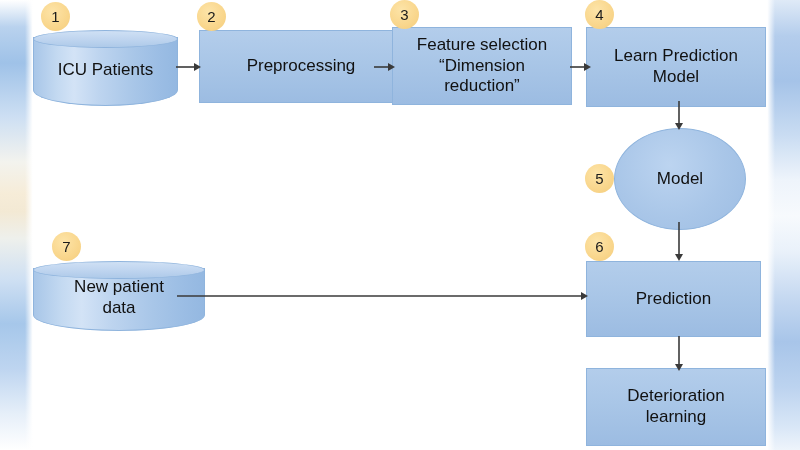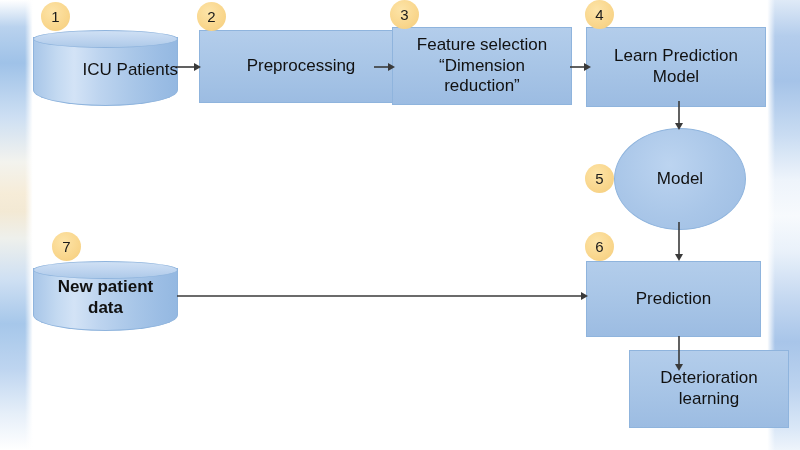--- a/index.html
+++ b/index.html
@@ -231,21 +231,21 @@
     </svg>
   </div>
 
   <div class="connector" style="left:672px; top:336px; width:14px; height:36px;">
     <svg width="14" height="36" viewBox="0 0 14 36">
       <line class="conn-line" x1="7" y1="0" x2="7" y2="28"></line>
       <polygon class="conn-head" points="3,28 7,35 11,28"></polygon>
     </svg>
   </div>
 
-  <div class="cylinder" style="left:33px; top:30px; width:145px; height:76px;justify-content:flex-end;">
+  <div class="cylinder" style="left:33px; top:30px; width:145px; height:76px;">
     <div class="cyl-body"></div>
     <div class="cyl-top"></div>
     <div class="node-label">ICU Patients</div>
   </div>
   <div class="badge" style="left:41px; top:2px;">
     <span>1</span>
   </div>
 
   <div class="proc-box" style="left:199px; top:30px; width:204px; height:73px;">
     <div class="node-label">Preprocessing</div>
@@ -278,28 +278,28 @@
     <span>5</span>
   </div>
 
   <div class="proc-box" style="left:586px; top:261px; width:175px; height:76px;">
     <div class="node-label">Prediction</div>
   </div>
   <div class="badge" style="left:585px; top:232px;">
     <span>6</span>
   </div>
 
-  <div class="cylinder" style="left:33px; top:261px; width:145px; height:70px;font-weight:bold;">
+  <div class="cylinder" style="left:33px; top:261px; width:172px; height:70px;">
     <div class="cyl-body"></div>
     <div class="cyl-top"></div>
     <div class="node-label">New patient
 data</div>
   </div>
   <div class="badge" style="left:52px; top:232px;">
     <span>7</span>
   </div>
 
-  <div class="proc-box" style="left:586px; top:350px; width:160px; height:78px;margin-left:43px;">
+  <div class="proc-box" style="left:586px; top:368px; width:180px; height:78px;">
     <div class="node-label">Deterioration
 learning</div>
   </div>
 
 </div>
 
 </body></html>

